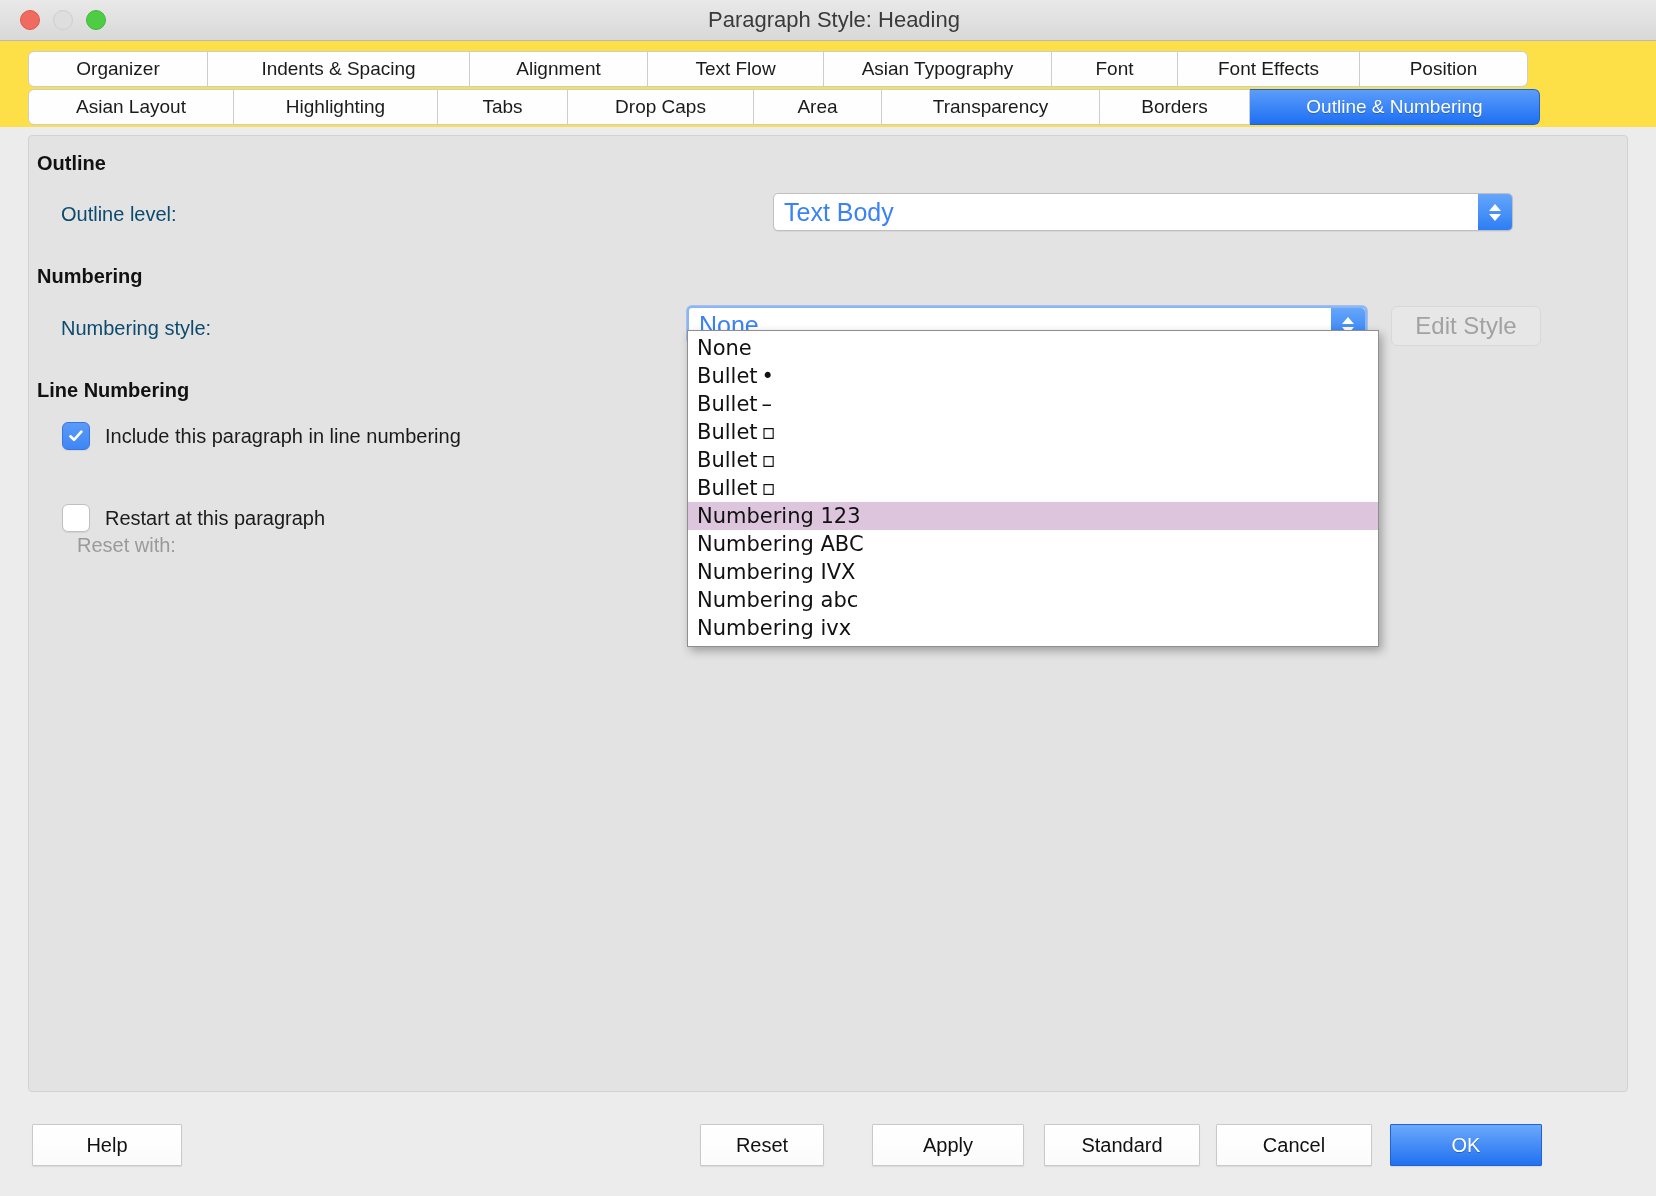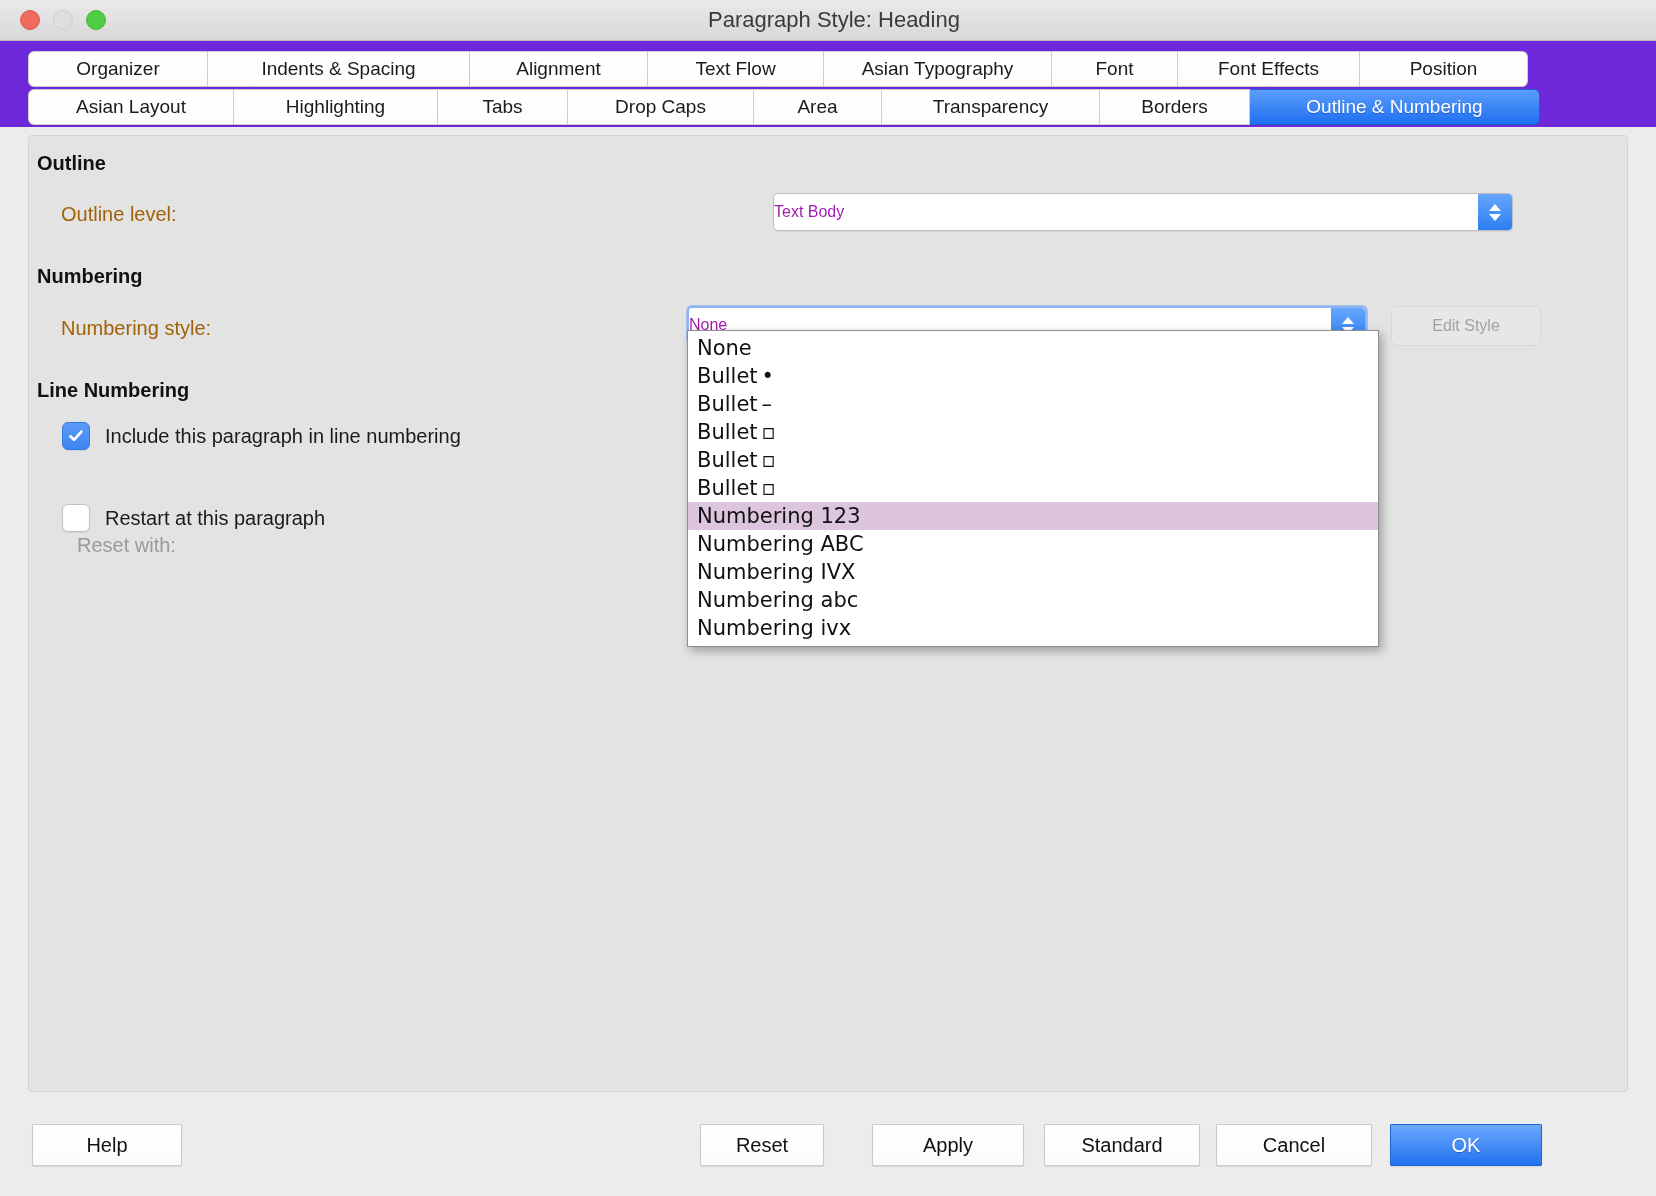--- a/index.html
+++ b/index.html
@@ -28,21 +28,21 @@
   .light { width: 20px; height: 20px; border-radius: 50%; }
   .light.close   { background: #ef6b60; border: 1px solid #e0574b; }
   .light.min     { background: #dedede; border: 1px solid #cfcfcf; }
   .light.zoom    { background: #4ecc44; border: 1px solid #3fbb38; }
   .title-text {
     position: absolute; left: 12px; right: 0; text-align: center;
     font-size: 22px; color: #3a3a3a;
   }
 
   
-  .tabs-area { padding: 10px 28px 0 28px; background: #6d28d9; }
+  .tabs-area { padding: 10px 28px 0 28px; background: #fde047; }
   .tabrow { display: flex; margin-bottom: 2px; }
   .tab {
     flex: 0 0 auto;
     height: 36px; line-height: 34px;
     padding: 0 18px;
     font-size: 19px; color: #1b1b1b;
     background: linear-gradient(to bottom,#ffffff 0%, #fdfdfd 100%);
     border: 1px solid #cdcdcd;
     border-left-width: 0;
     text-align: center;
@@ -66,37 +66,38 @@
     border: 1px solid #d2d2d2;
     border-radius: 4px;
     position: relative;
     overflow: visible;
   }
   .group-title {
     font-size: 20px; font-weight: bold; color: #111;
     position: absolute;
   }
   .field-label {
-    font-size: 20px; color: #a16207; position: absolute;
+    font-size: 20px; color: #0c4a6e; position: absolute;
   }
   .field-label.disabled { color: #9a9a9a; }
 
   
   .combo {
     position: absolute;
     height: 38px;
     background: #ffffff;
     border: 1px solid #bfbfbf;
     border-radius: 5px;
     display: flex; align-items: center;
     box-shadow: 0 1px 1px rgba(0,0,0,.06);
   }
   .combo .val {
     flex: 1 1 auto;
-    font-size: 16px; color: #a21caf;
+    font-size: 25px; color: #3b82f6;
+    padding-left: 10px;
     white-space: nowrap; overflow: hidden;
   }
   .combo.focused {
     border: 2px solid #8ab6f5;
     box-shadow: 0 0 0 1px rgba(90,150,240,.45);
   }
   .spinbtn {
     width: 34px; height: 100%;
     background: linear-gradient(to bottom,#66a6fb 0%, #2d7ef4 100%);
     border-radius: 0 4px 4px 0;
@@ -110,21 +111,21 @@
   .chev.down { border-left: 6px solid transparent; border-right: 6px solid transparent; border-top: 7px solid #fff; }
 
   
   .btn-disabled {
     position: absolute;
     height: 40px;
     background: #e7e7e7;
     border: 1px solid #d8d8d8;
     border-radius: 6px;
     color: #a2a2a2;
-    font-size: 16px;
+    font-size: 24px;
     display: flex; align-items: center; justify-content: center;
   }
 
   
   .checkrow { position: absolute; display: flex; align-items: center; }
   .cbox {
     width: 28px; height: 28px; border-radius: 6px;
     border: 1px solid #c0c0c0; background: #ffffff;
     display: flex; align-items: center; justify-content: center;
     flex: 0 0 28px;

